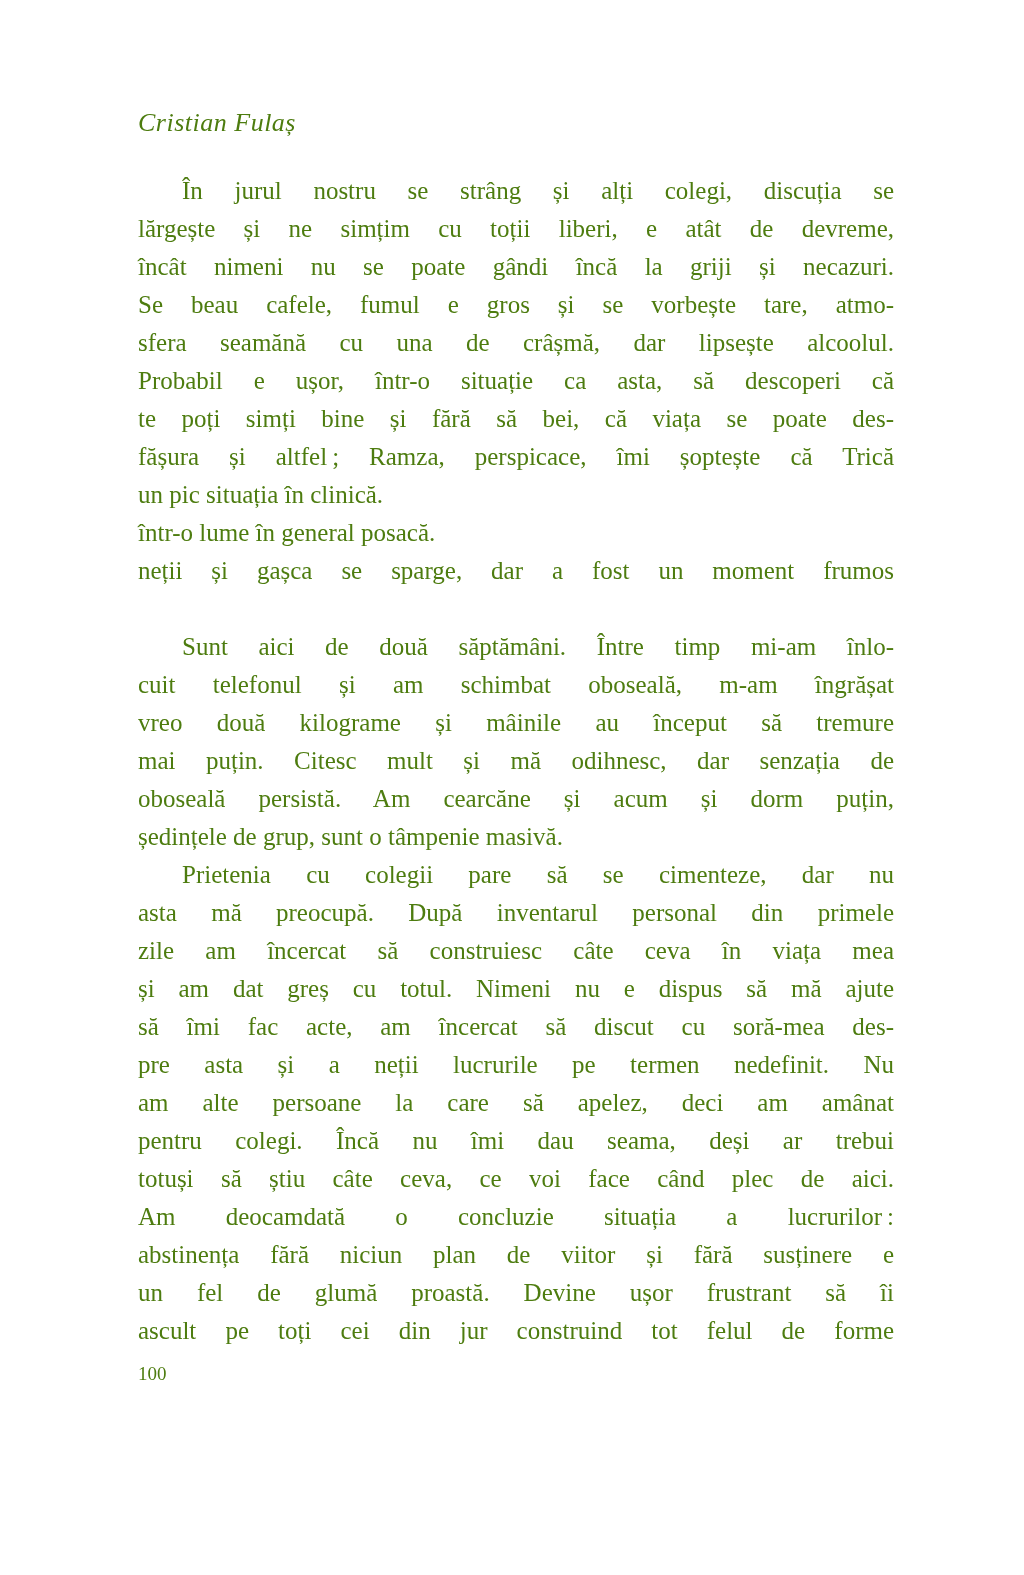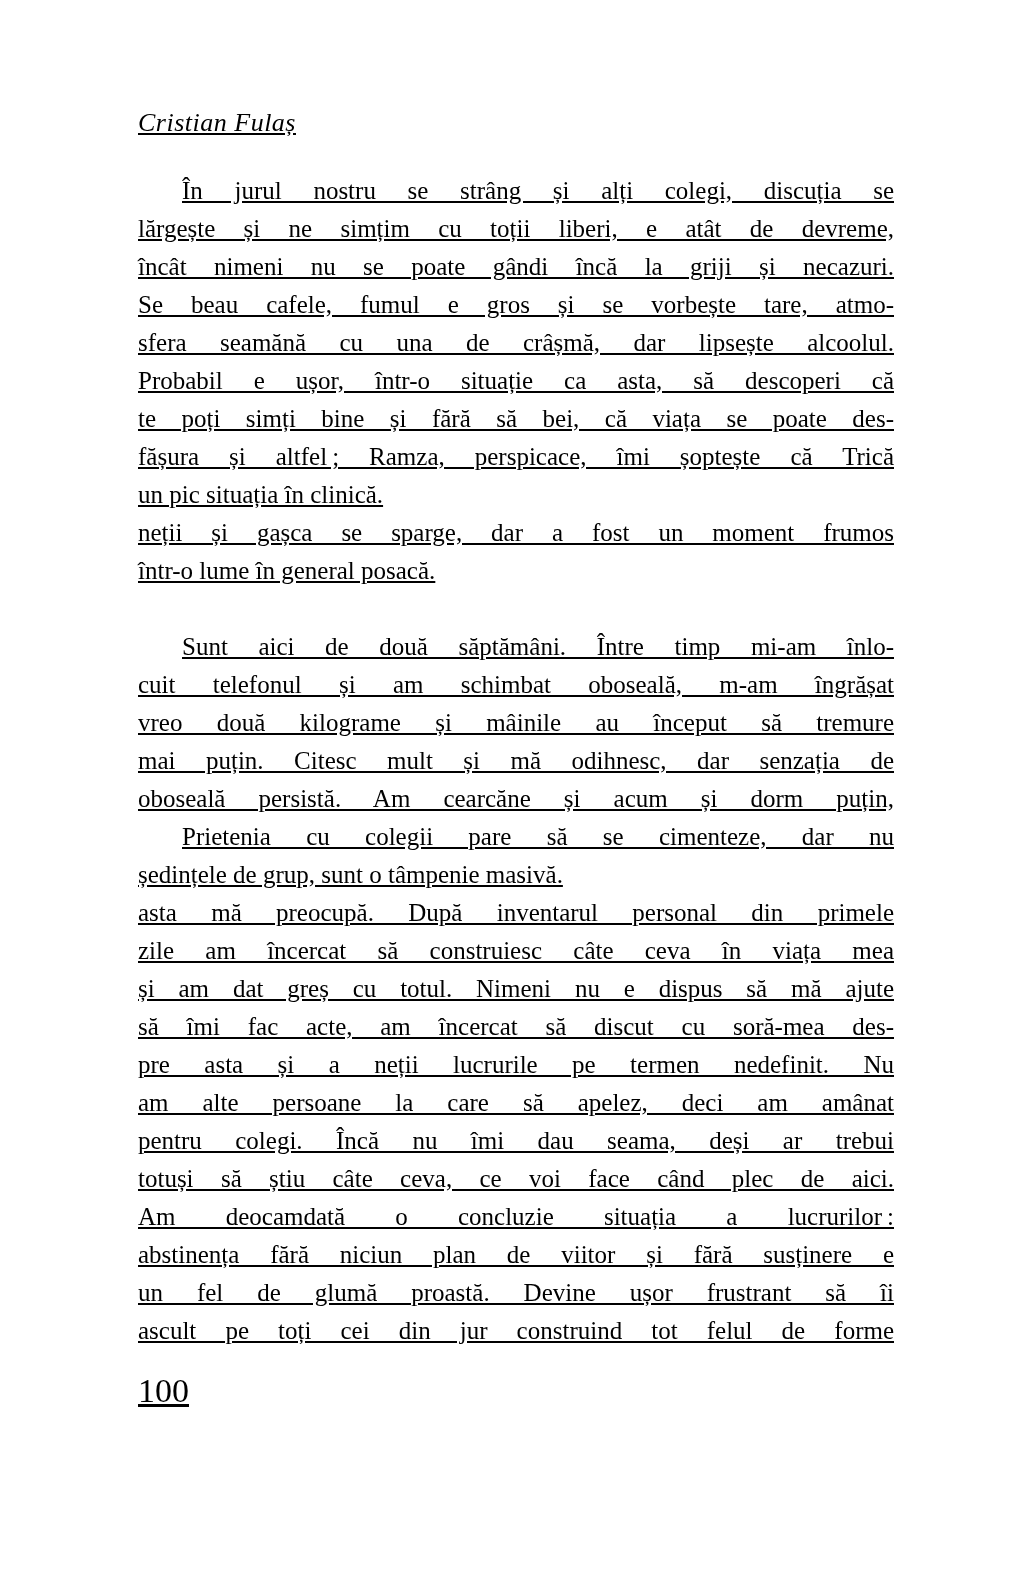--- a/index.html
+++ b/index.html
@@ -40,51 +40,51 @@
   .line.indent {
     text-indent: 44px;
   }
   .line.para-end {
     text-align-last: left;
   }
   .section-break {
     height: 38px;
   }
   .page-number {
-    margin-top: 22px;
-    font-size: 34px;
+    margin-top: 5px;
+    font-size: 19px;
     line-height: 38px;
   }
 </style>
 </head>
 <body>
 
-<div class="page" style="background: rgb(255, 255, 255); color: #000000; text-decoration: underline;">
+<div class="page" style="background: rgb(255, 255, 255); color: #4d7c0f;">
   <div class="running-header">Cristian Fulaș</div>
 
   <div class="text-block">
       <div class="line indent">În jurul nostru se strâng și alți colegi, discuția se</div>
       <div class="line">lărgește și ne simțim cu toții liberi, e atât de devreme,</div>
       <div class="line">încât nimeni nu se poate gândi încă la griji și necazuri.</div>
       <div class="line">Se beau cafele, fumul e gros și se vorbește tare, atmo-</div>
       <div class="line">sfera seamănă cu una de crâșmă, dar lipsește alcoolul.</div>
       <div class="line">Probabil e ușor, într-o situație ca asta, să descoperi că</div>
       <div class="line">te poți simți bine și fără să bei, că viața se poate des-</div>
       <div class="line">fășura și altfel ; Ramza, perspicace, îmi șoptește că Trică</div>
       <div class="line para-end">un pic situația în clinică.</div>
+      <div class="line para-end">într-o lume în general posacă.</div>
       <div class="line">neții și gașca se sparge, dar a fost un moment frumos</div>
-      <div class="line para-end">într-o lume în general posacă.</div>
       <div class="section-break"></div>
       <div class="line indent">Sunt aici de două săptămâni. Între timp mi-am înlo-</div>
       <div class="line">cuit telefonul și am schimbat oboseală, m-am îngrășat</div>
       <div class="line">vreo două kilograme și mâinile au început să tremure</div>
       <div class="line">mai puțin. Citesc mult și mă odihnesc, dar senzația de</div>
       <div class="line">oboseală persistă. Am cearcăne și acum și dorm puțin,</div>
+      <div class="line para-end">ședințele de grup, sunt o tâmpenie masivă.</div>
       <div class="line indent">Prietenia cu colegii pare să se cimenteze, dar nu</div>
-      <div class="line para-end">ședințele de grup, sunt o tâmpenie masivă.</div>
       <div class="line">asta mă preocupă. După inventarul personal din primele</div>
       <div class="line">zile am încercat să construiesc câte ceva în viața mea</div>
       <div class="line">și am dat greș cu totul. Nimeni nu e dispus să mă ajute</div>
       <div class="line">să îmi fac acte, am încercat să discut cu soră-mea des-</div>
       <div class="line">pre asta și a neții lucrurile pe termen nedefinit. Nu</div>
       <div class="line">am alte persoane la care să apelez, deci am amânat</div>
       <div class="line">pentru colegi. Încă nu îmi dau seama, deși ar trebui</div>
       <div class="line">totuși să știu câte ceva, ce voi face când plec de aici.</div>
       <div class="line">Am deocamdată o concluzie situația a lucrurilor :</div>
       <div class="line">abstinența fără niciun plan de viitor și fără susținere e</div>

